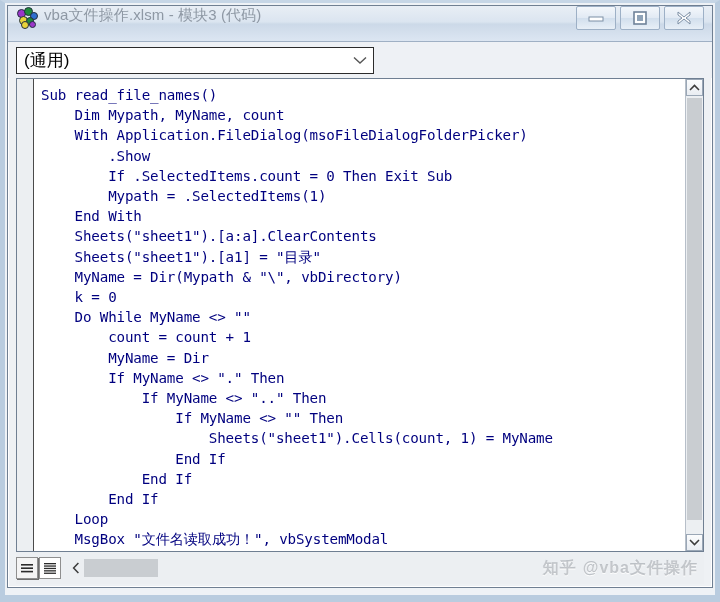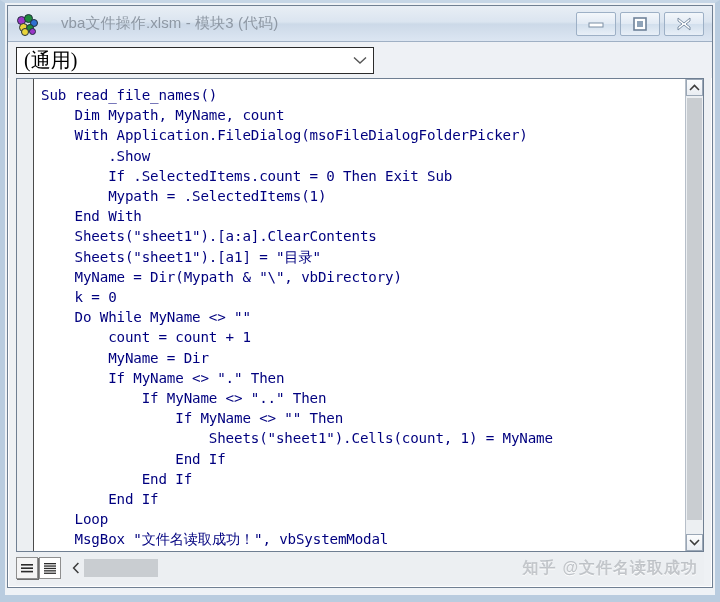--- a/index.html
+++ b/index.html
@@ -46,24 +46,22 @@
     box-shadow: 0 0 0 1px #ffffff inset;
   }
 
   
   .titlebar {
     position: relative;
     height: 36px;
     background: linear-gradient(to bottom, #e8eef5 0%, #dbe5f0 45%, #ccd9e8 52%, #dce6f2 100%);
     border-bottom: 1px solid #9fb0c4;
     display: flex;
-    align-items: center;
     padding-left: 8px;
     box-sizing: border-box;
-    gap: 17px;
   }
 
   .title-icon {
     width: 22px;
     height: 22px;
     position: relative;
     flex: 0 0 auto;
     margin-right: 6px;
   }
   .title-icon i {
@@ -123,25 +121,24 @@
     border: 1px solid #2b2b2b;
     display: flex;
     align-items: center;
     position: relative;
   }
   .combo.left  { width: 358px; }
   .combo.right { width: 318px; }
   .combo-text {
     flex: 1 1 auto;
     padding-left: 7px;
-    font-size: 20px;
+    font-size: 17px;
     color: #000;
     white-space: nowrap;
     overflow: hidden;
-    font-family: Liberation Serif, serif;
   }
   .combo.right .combo-text {
     font-family: "DejaVu Sans Mono", monospace;
     font-size: 15px;
     font-weight: bold;
     letter-spacing: 0.3px;
   }
   .combo-arrow {
     width: 26px;
     height: 100%;
@@ -382,18 +379,18 @@
         <div class="hs-arrow">
           <svg width="8" height="12" viewBox="0 0 8 12">
               <path d="M6.4 1 L1.6 6 L6.4 11" fill="none" stroke="#3b3b3b" stroke-width="1.5"></path>
             </svg>
         </div>
         <div class="hs-track">
           <div class="hs-thumb"></div>
         </div>
       </div>
       <div class="watermark">
-        <span>知乎</span><span class="wm-sep"></span><span>@文件名读取成功</span>
+        <span>知乎</span><span class="wm-sep"></span><span>@vba文件操作</span>
       </div>
     </div>
 
   </div>
 </div>
 
 </body></html>

